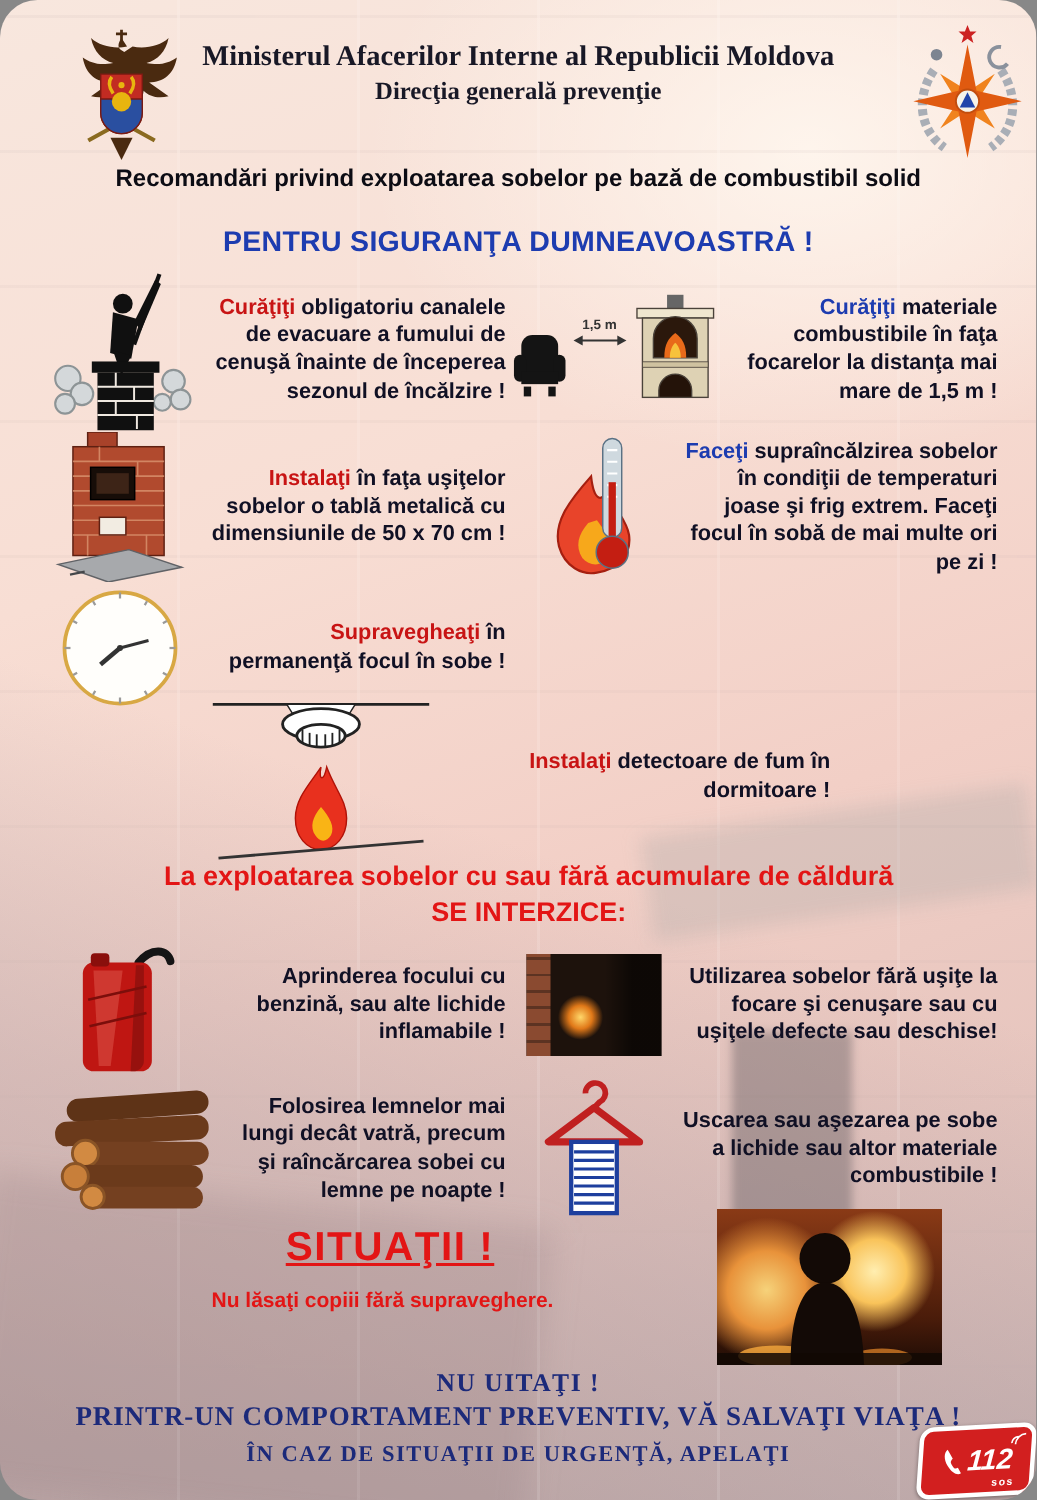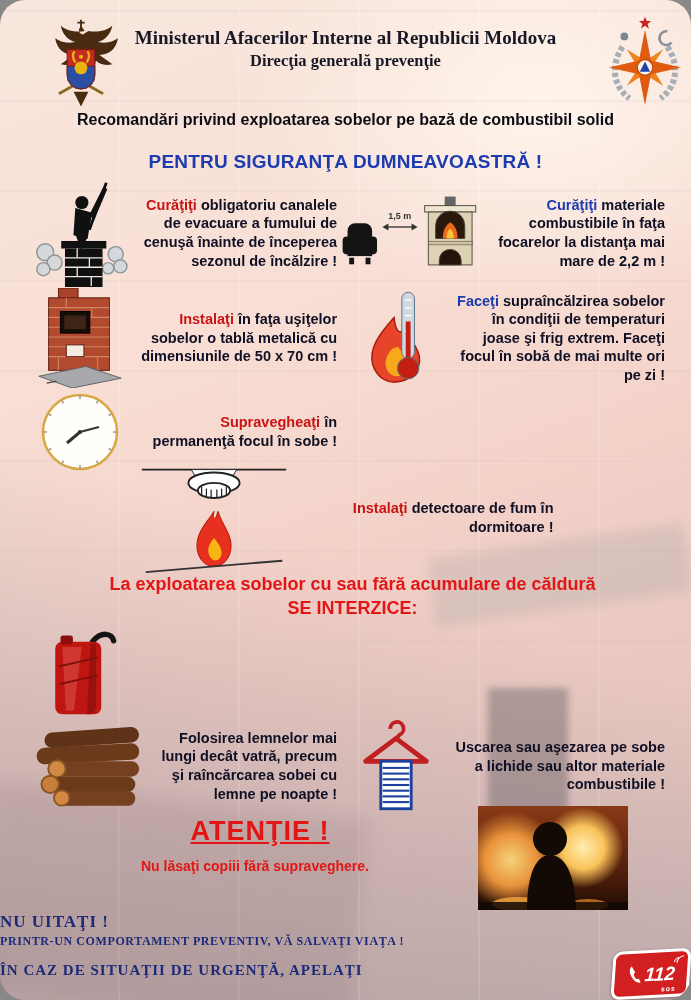--- a/index.html
+++ b/index.html
@@ -64,23 +64,23 @@
   .att-msg{position:absolute;left:40px;width:430px;top:858px;text-align:center;
     font-size:14px;font-weight:bold;}
 
   .child-photo{position:absolute;left:478px;top:806px;width:150px;height:104px;
     background:
       radial-gradient(circle 56px at 70% 40%, #ffeeb0 0%, #f9c35a 38%, rgba(249,195,90,0) 72%),
       radial-gradient(circle 62px at 22% 52%, #f6d27a 0%, #e8923a 42%, rgba(232,146,58,0) 78%),
       linear-gradient(#8a3a16,#4a1c0a 70%,#1e0c05);}
   .child-photo svg{position:absolute;inset:0;}
 
-  .footer{font-family:"Liberation Serif","DejaVu Serif",serif;font-weight:bold;position:absolute;left:0;right:0;}
+  .footer{font-family:"Liberation Serif","DejaVu Serif",serif;font-weight:bold;text-align:center;position:absolute;left:0;right:0;}
   .f1{top:912px;font-size:17px;letter-spacing:1px;}
-  .f2{top:934px;font-size:12px;letter-spacing:.6px;}
+  .f2{top:934px;font-size:18px;letter-spacing:.6px;}
   .f3{top:962px;font-size:15px;letter-spacing:1px;}
 
   .badge112{position:absolute;left:612px;top:950px;width:72px;height:42px;
     background:#d21f1f;border:3px solid #fff;border-radius:9px;
     transform:rotate(-3deg) skewX(-7deg);
     display:flex;align-items:center;justify-content:center;
     box-shadow:0 1px 3px rgba(0,0,0,.4);}
   .badge112 .num{color:#fff;font-size:19px;font-weight:bold;font-style:italic;line-height:1;}
   .badge112 .sos{position:absolute;right:10px;bottom:2px;color:#fff;font-size:7px;font-weight:bold;letter-spacing:1px;}
   .badge112 svg.phone{width:16px;height:20px;margin-right:2px;}
@@ -189,21 +189,21 @@
           <rect x="8" y="17" width="48" height="58" fill="#ded2b4" stroke="#4a423a"></rect>
           <path d="M16,46 v-14 a16,16 0 0 1 32,0 v14 z" fill="#2b180c" stroke="#4a423a"></path>
           <path d="M24,46 c0,-10 3,-14 8,-18 c5,4 8,8 8,18 z" fill="#e86a1a"></path>
           <path d="M28,46 c0,-6 2,-9 4,-11 c2,2 4,5 4,11 z" fill="#f7c23c"></path>
           <rect x="8" y="49" width="48" height="4" fill="#cfc2a0" stroke="#4a423a" stroke-width=".6"></rect>
           <path d="M20,75 v-5 a12,12 0 0 1 24,0 v5 z" fill="#241309" stroke="#4a423a"></path>
         </svg>
       </div>
       <div class="itxt">
         <span class="kw" style="color: rgb(29, 60, 176);">Curăţiţi</span>
-        <span>materiale combustibile în faţa focarelor la distanţa mai mare de 2,2 m !</span>
+        <span>materiale combustibile în faţa focarelor la distanţa mai mare de 1,5 m !</span>
       </div>
     </div>
   </div>
 
   <div class="row row2">
     <div class="cell left">
       <div class="iconbox" style="width:108px;">
         <svg width="88" height="100" viewBox="0 0 88 102">
           <rect x="22" y="0" width="20" height="12" fill="#a8422a" stroke="#5e2012"></rect>
           <rect x="12" y="10" width="62" height="74" fill="#b14a2e" stroke="#5e2012"></rect>
@@ -322,20 +322,31 @@
       <div class="iconbox" style="width:108px;">
         <svg width="78" height="92" viewBox="0 0 84 104">
           <path d="M56,20 C66,8 78,10 80,19" fill="none" stroke="#151515" stroke-width="6" stroke-linecap="round"></path>
           <rect x="14" y="20" width="52" height="82" rx="8" fill="#bf1612"></rect>
           <path d="M54,22 h6 v72 a8,8 0 0 1 -8,8 h-2 z" fill="#8a100d" opacity=".75"></path>
           <path d="M22,26 h22 l-9,72 h-9 z" fill="#e05a4e" opacity=".5"></path>
           <rect x="20" y="13" width="14" height="10" rx="3" fill="#8a0f0c"></rect>
           <path d="M18,48 L62,38 M19,68 L62,58" stroke="#7c0e0b" stroke-width="2"></path>
         </svg>
       </div>
+      <div class="itxt">Aprinderea focului cu benzină, sau alte lichide inflamabile !</div>
+    </div>
+    <div class="cell right">
+      <div class="iconbox" style="width:110px;">
+        <div style="width:90px;height:68px;background:
+          radial-gradient(circle 15px at 40% 62%, #ffd76a 0%, #e07818 52%, rgba(0,0,0,0) 100%),
+          linear-gradient(90deg, rgba(0,0,0,0) 58%, rgba(0,0,0,.55) 78%),
+          repeating-linear-gradient(0deg, #8a4a30 0 9px, #5c3322 9px 11px),
+          #1d120c; background-size:100% 100%, 100% 100%, 16px 100%, 100% 100%; background-repeat:no-repeat,no-repeat,repeat-y,no-repeat;"></div>
+      </div>
+      <div class="itxt">Utilizarea sobelor fără uşiţe la focare şi cenuşare sau cu uşiţele defecte sau deschise!</div>
     </div>
   </div>
 
   <div class="row prow2">
     <div class="cell left">
       <div class="iconbox" style="width:118px;">
         <svg width="116" height="84" viewBox="0 0 120 86">
           <rect x="18" y="6" width="98" height="16" rx="8" fill="#5e3317" transform="rotate(-4 60 14)"></rect>
           <rect x="10" y="22" width="106" height="17" rx="8" fill="#6b3a1b" transform="rotate(-3 60 30)"></rect>
           <rect x="26" y="38" width="90" height="16" rx="8" fill="#744020"></rect>
@@ -362,21 +373,21 @@
               <line x1="26" y1="77" x2="54" y2="77"></line>
               <line x1="26" y1="83" x2="54" y2="83"></line>
             <line x1="26" y1="89" x2="54" y2="89"></line>
           </g>
         </svg>
       </div>
       <div class="itxt">Uscarea sau aşezarea pe sobe a lichide sau altor materiale combustibile !</div>
     </div>
   </div>
 
-  <div class="att-title" style="color: rgb(227, 21, 21);">ATENŢIE !</div>
+  <div class="att-title" style="color: rgb(227, 21, 21);">SITUAŢII !</div>
   <div class="att-msg" style="color: rgb(227, 21, 21);">Nu lăsaţi copiii fără supraveghere.</div>
 
   <div class="child-photo">
     <svg viewBox="0 0 150 104">
       <ellipse cx="40" cy="98" rx="26" ry="7" fill="#f7a93c" opacity=".8"></ellipse>
       <ellipse cx="110" cy="99" rx="20" ry="6" fill="#e8892a" opacity=".7"></ellipse>
       <circle cx="72" cy="33" r="17" fill="#130a06"></circle>
       <path d="M49,104 C49,66 59,49 72,49 C87,49 97,68 98,104 Z" fill="#130a06"></path>
       <rect x="0" y="96" width="150" height="8" fill="rgba(18,8,4,.85)"></rect>
     </svg>

